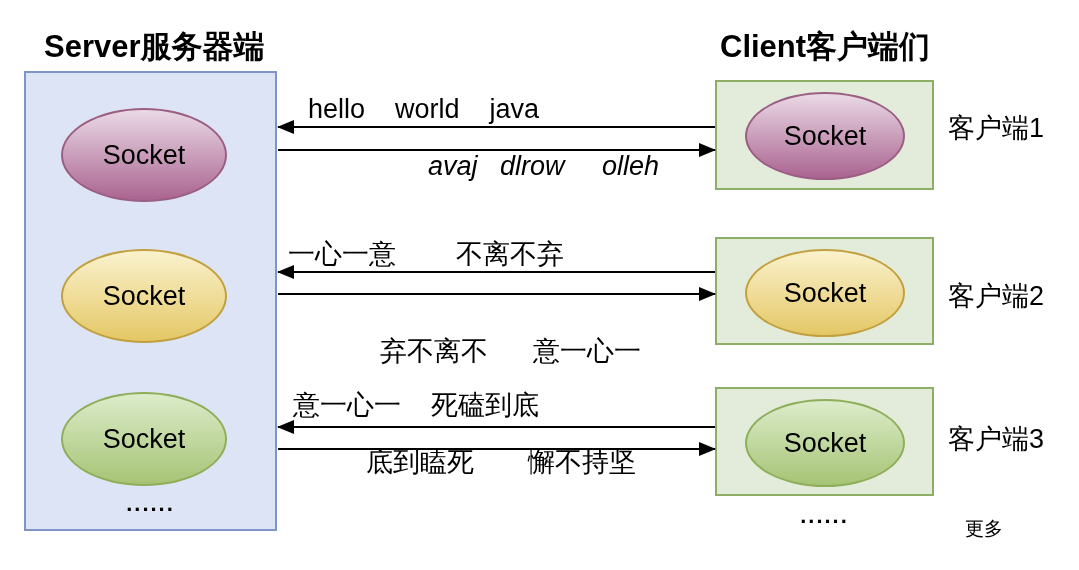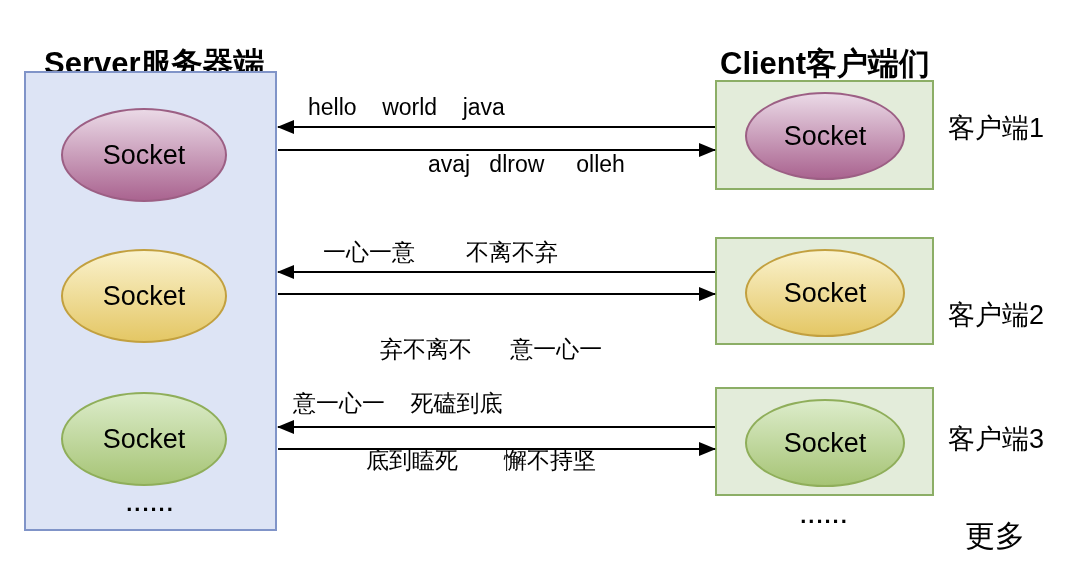--- a/index.html
+++ b/index.html
@@ -2,21 +2,21 @@
 <html><head>
 <meta charset="utf-8">
 <style>
   html,body{margin:0;padding:0;}
   body{
     width:1079px;height:570px;position:relative;background:#ffffff;
     font-family:"Liberation Sans","DejaVu Sans",sans-serif;color:#000;
     overflow:hidden;
   }
   .abs{position:absolute;}
-  .title{font-size:31px;font-weight:bold;white-space:nowrap;margin-top:17px;}
+  .title{font-size:31px;font-weight:bold;white-space:nowrap;}
   
   .server-box{
     left:24px;top:71px;width:253px;height:460px;
     background:#dde4f5;border:2px solid #8094c8;box-sizing:border-box;
   }
   
   .client-box{
     left:715px;width:219px;height:110px;
     background:#e3ecda;border:2px solid #8cae66;box-sizing:border-box;
   }
@@ -29,25 +29,25 @@
   .socket.client-socket{width:160px;height:88px;left:28px;top:10px;}
   .theme-purple{background:linear-gradient(#ead9e6,#aa6490);border:2px solid #9c5f84;}
   .theme-yellow{background:linear-gradient(#faf2cd,#e4c765);border:2px solid #c2a03f;}
   .theme-green{background:linear-gradient(#dcecca,#a6c475);border:2px solid #8fae5a;}
   
   .arrow{height:2px;background:#000;left:278px;width:437px;}
   .head{position:absolute;width:0;height:0;top:-6px;}
   .head-left{left:-1px;border-right:17px solid #000;border-top:7px solid transparent;border-bottom:7px solid transparent;}
   .head-right{right:-1px;border-left:17px solid #000;border-top:7px solid transparent;border-bottom:7px solid transparent;}
   
-  .msg{font-size:23px;white-space:pre;line-height:1;}
+  .msg{font-size:27px;white-space:pre;line-height:1;}
   
   .client-name{font-size:27px;white-space:nowrap;text-align:right;}
   .dots{font-size:22px;font-weight:bold;letter-spacing:2px;text-align:center;width:100%;}
-  .more{font-size:30px;}
+  .more{font-size:19px;}
 </style>
 </head>
 <body>
 
 <div class="abs title" style="left:44px;top:26px;">Server服务器端</div>
 <div class="abs title" style="left:720px;top:26px;">Client客户端们</div>
 
 <div class="abs server-box">
   <div class="abs socket server-socket theme-purple" style="top:35px;">
     <span>Socket</span>
@@ -66,39 +66,39 @@
     <span>Socket</span>
   </div>
 </div>
 <div class="abs client-name" style="left:948px;top:110px;">客户端1</div>
 
 <div class="abs client-box" style="top:237px;height:108px;">
   <div class="abs socket client-socket theme-yellow">
     <span>Socket</span>
   </div>
 </div>
-<div class="abs client-name" style="left:948px;top:278px;margin-top:19px;">客户端2</div>
+<div class="abs client-name" style="left:948px;top:278px;">客户端2</div>
 
 <div class="abs client-box" style="top:387px;height:109px;">
   <div class="abs socket client-socket theme-green">
     <span>Socket</span>
   </div>
 </div>
 <div class="abs client-name" style="left:948px;top:421px;">客户端3</div>
 
 <div class="abs msg" style="left:308px;top:96px;">hello    world    java</div>
 <div class="abs arrow" style="top:126px;">
   <div class="head head-left"></div>
 </div>
 <div class="abs arrow" style="top:149px;">
   <div class="head head-right"></div>
 </div>
-<div class="abs msg" style="left:428px;top:153px;">avaj   dlrow     olleh</div>
+<div class="abs msg" style="left:428px;top:153px;font-style:italic;">avaj   dlrow     olleh</div>
 
-<div class="abs msg" style="left:288px;top:241px;margin-left:35px;">一心一意        不离不弃</div>
+<div class="abs msg" style="left:288px;top:241px;">一心一意        不离不弃</div>
 <div class="abs arrow" style="top:271px;">
   <div class="head head-left"></div>
 </div>
 <div class="abs arrow" style="top:293px;">
   <div class="head head-right"></div>
 </div>
 <div class="abs msg" style="left:380px;top:298px;margin-top:40px;">弃不离不      意一心一</div>
 
 <div class="abs msg" style="left:293px;top:392px;">意一心一    死磕到底</div>
 <div class="abs arrow" style="top:426px;">

